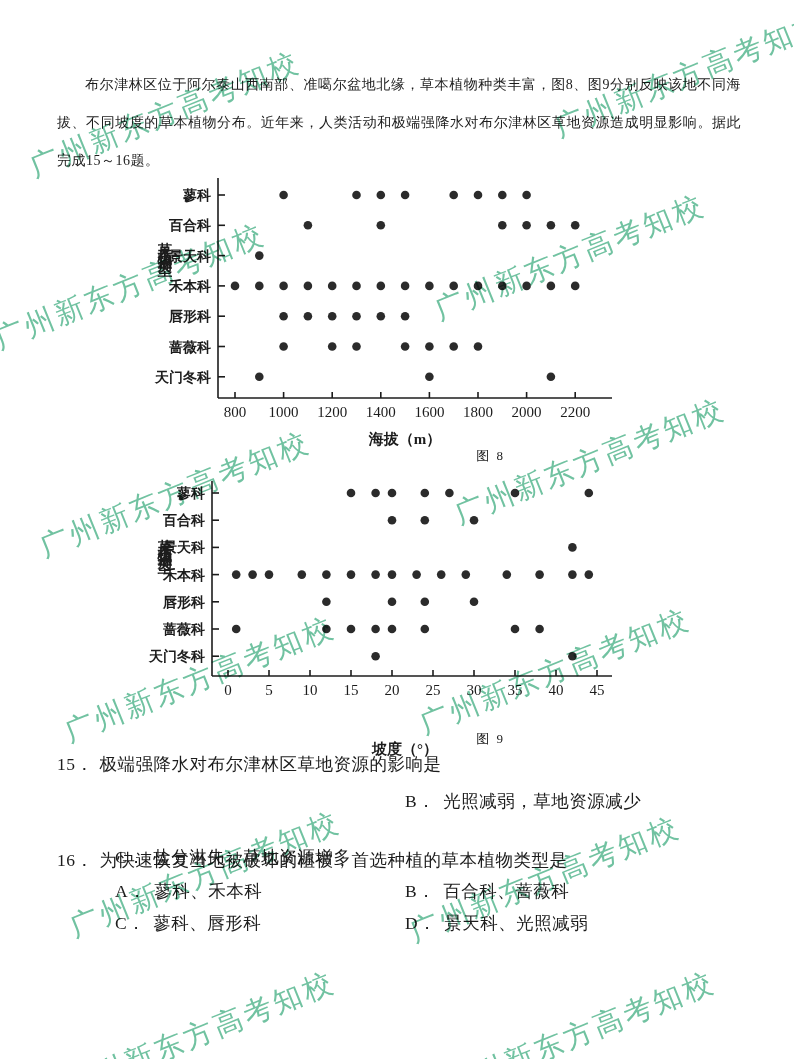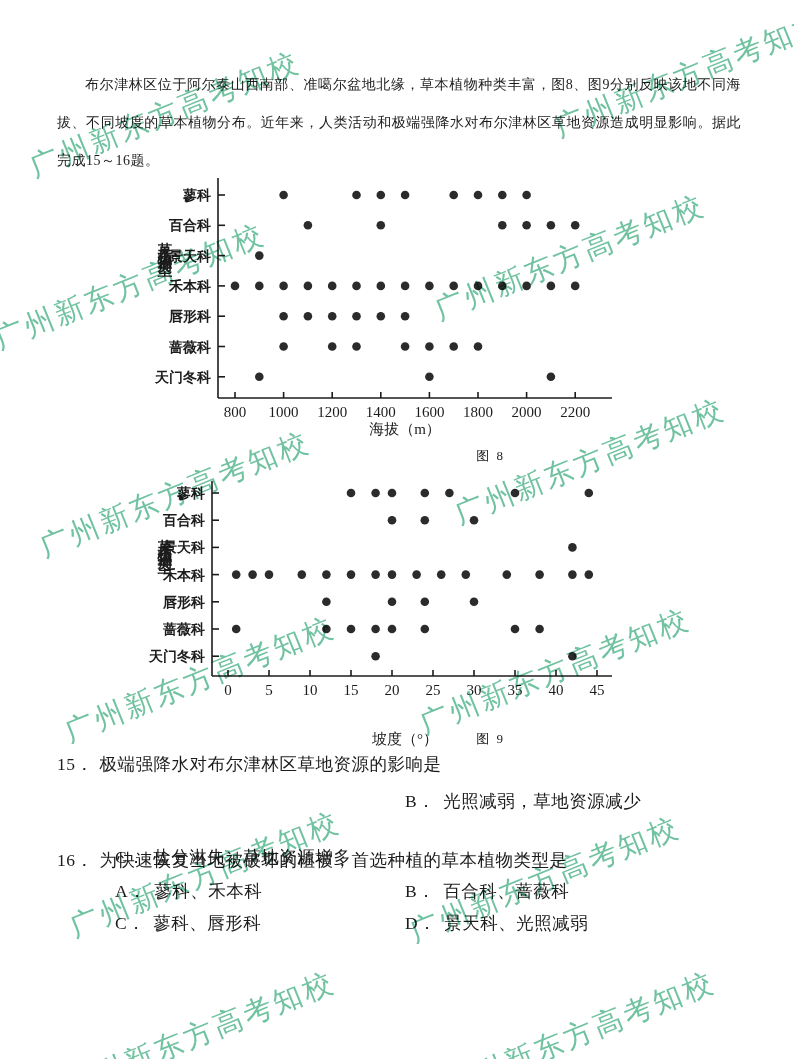--- a/index.html
+++ b/index.html
@@ -41,21 +41,21 @@
   svg .cat-label{font-size:14px;font-weight:600;}
   .ylab{
     position:absolute;
     writing-mode:vertical-rl;
     font-size:14.5px;font-weight:600;
     letter-spacing:4px;
     z-index:1;
   }
   .xlab{
     position:absolute;width:200px;text-align:center;
-    font-size:15px;font-weight:400;z-index:1;
+    font-size:15px;font-weight:700;z-index:1;margin-top:10px;
   }
   .fig-caption{
     position:absolute;width:200px;text-align:right;
     font-size:13px;z-index:1;letter-spacing:2px;
   }
   
   .qline{position:absolute;font-size:17.5px;line-height:24px;letter-spacing:0.5px;z-index:1;}
   .qnum{margin-right:6px;}
   .opt{position:absolute;font-size:17.5px;line-height:24px;letter-spacing:0.5px;z-index:1;}
   .opt .olabel{margin-right:8px;}

